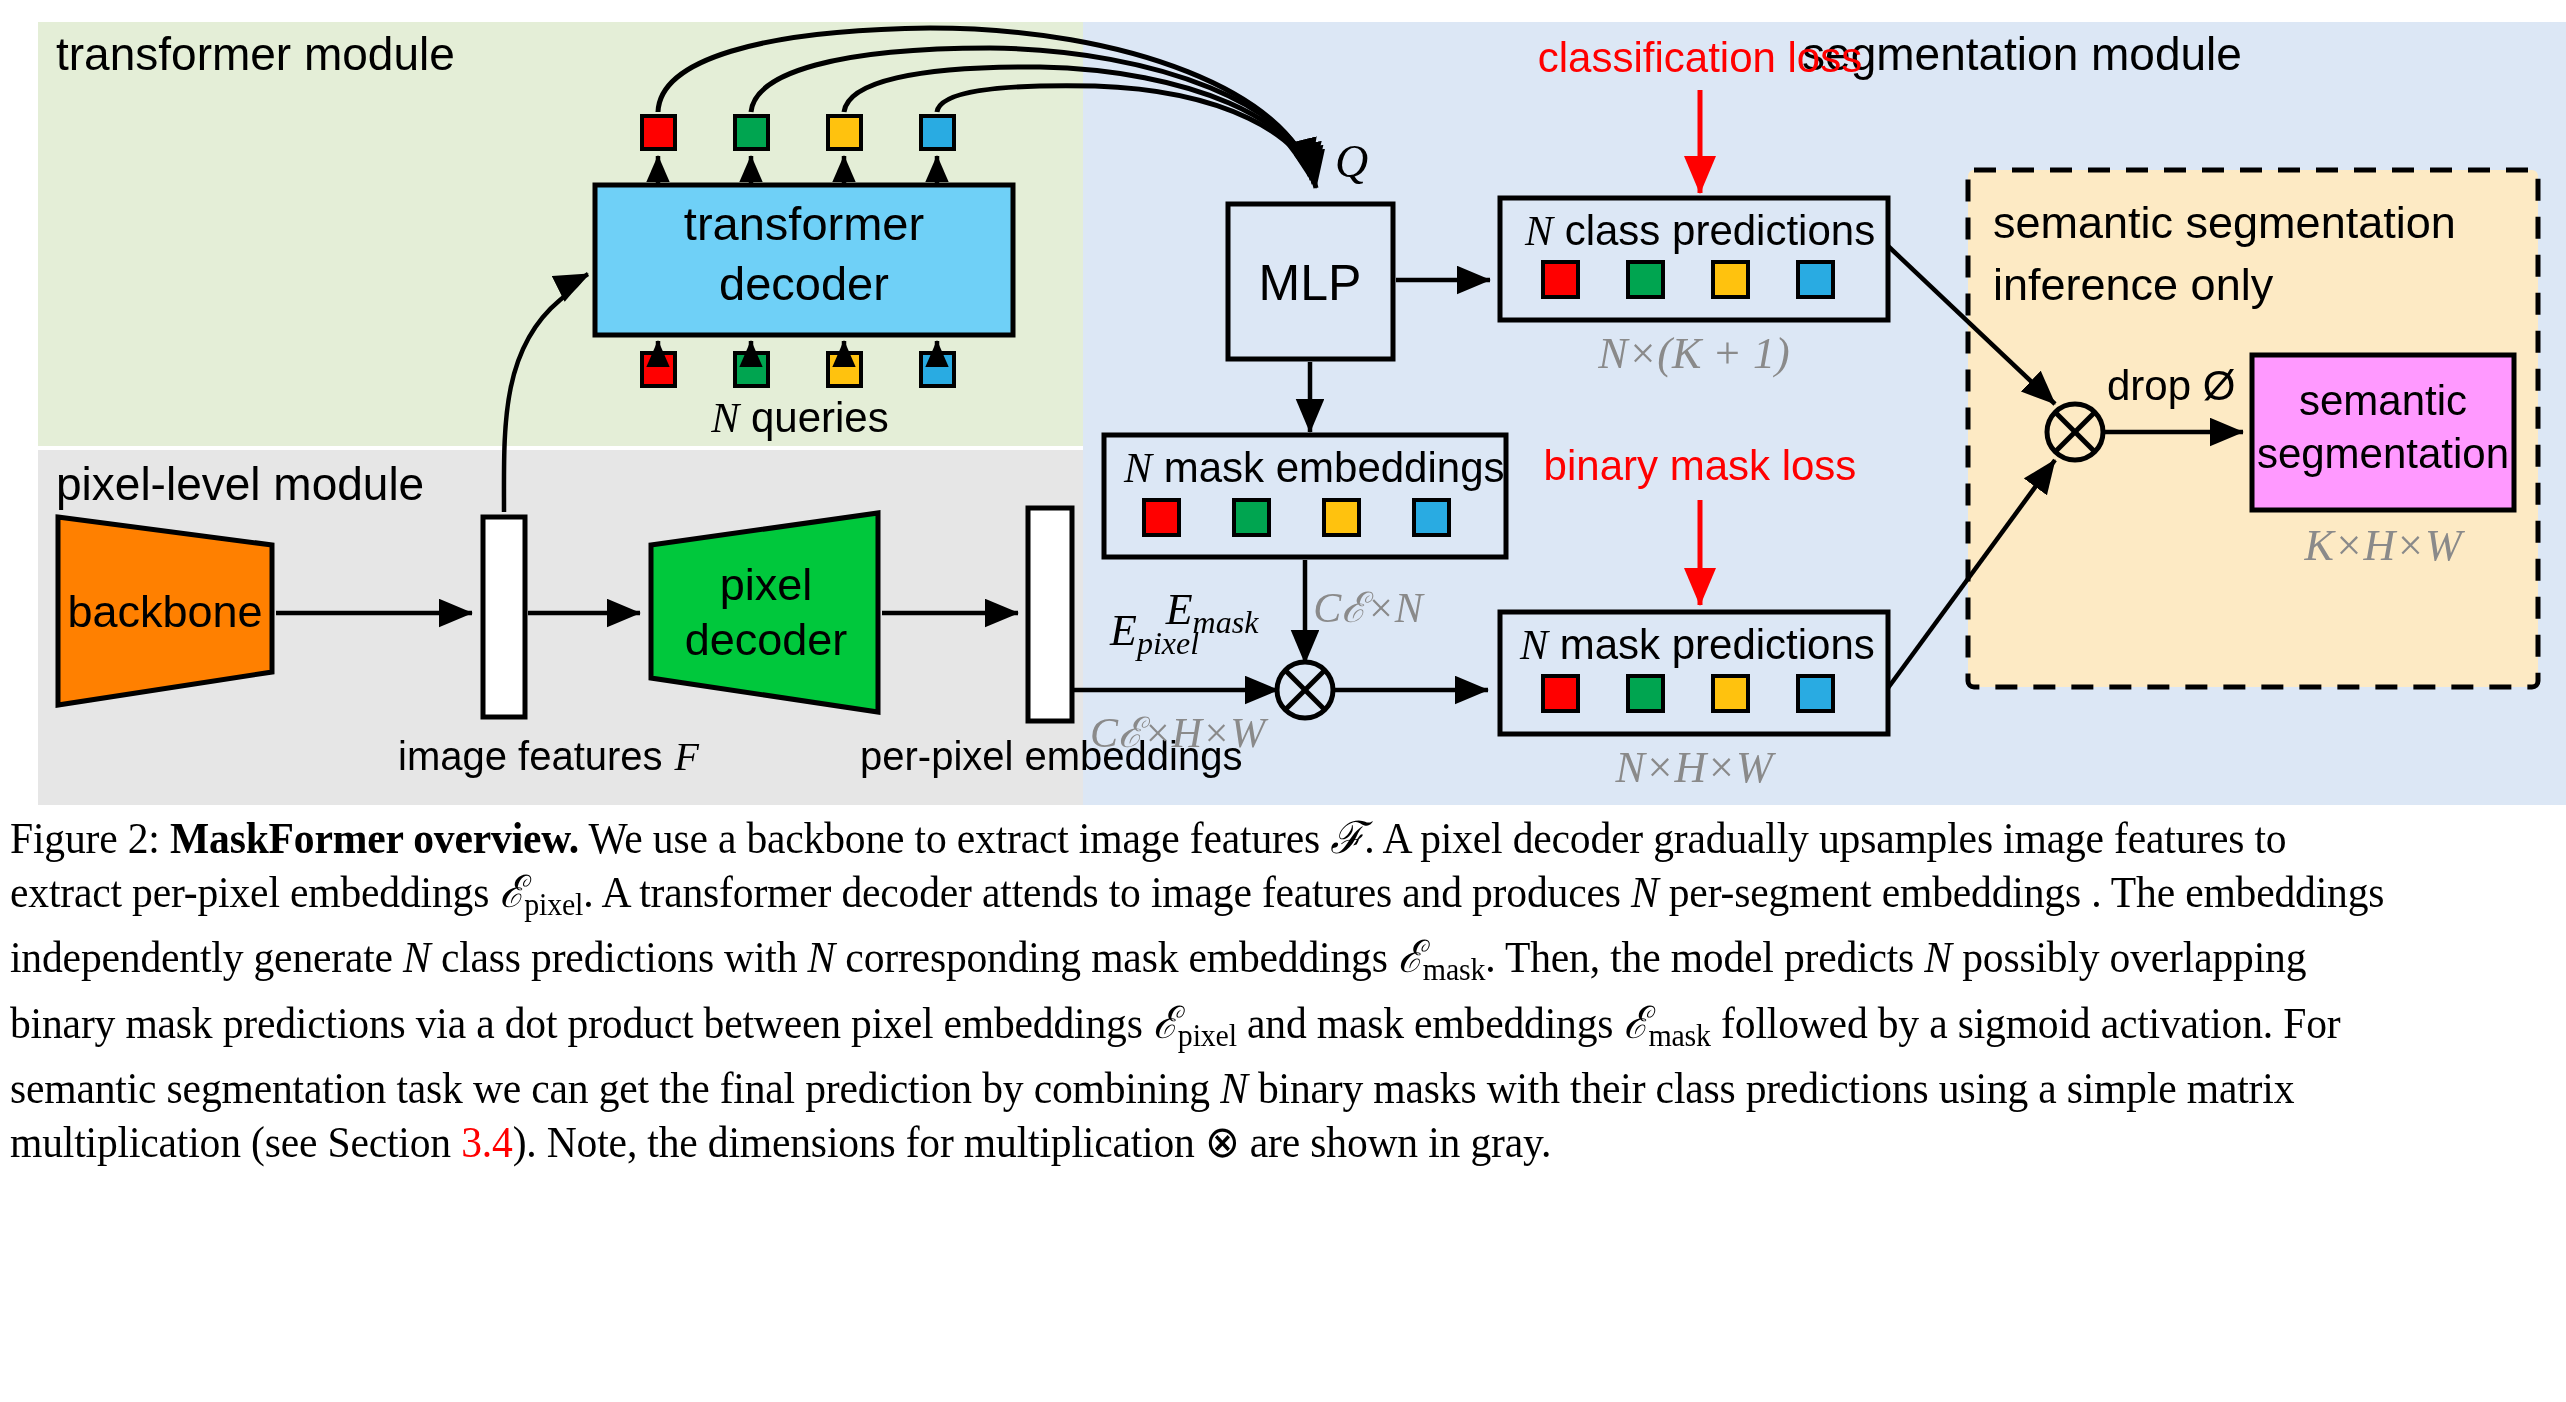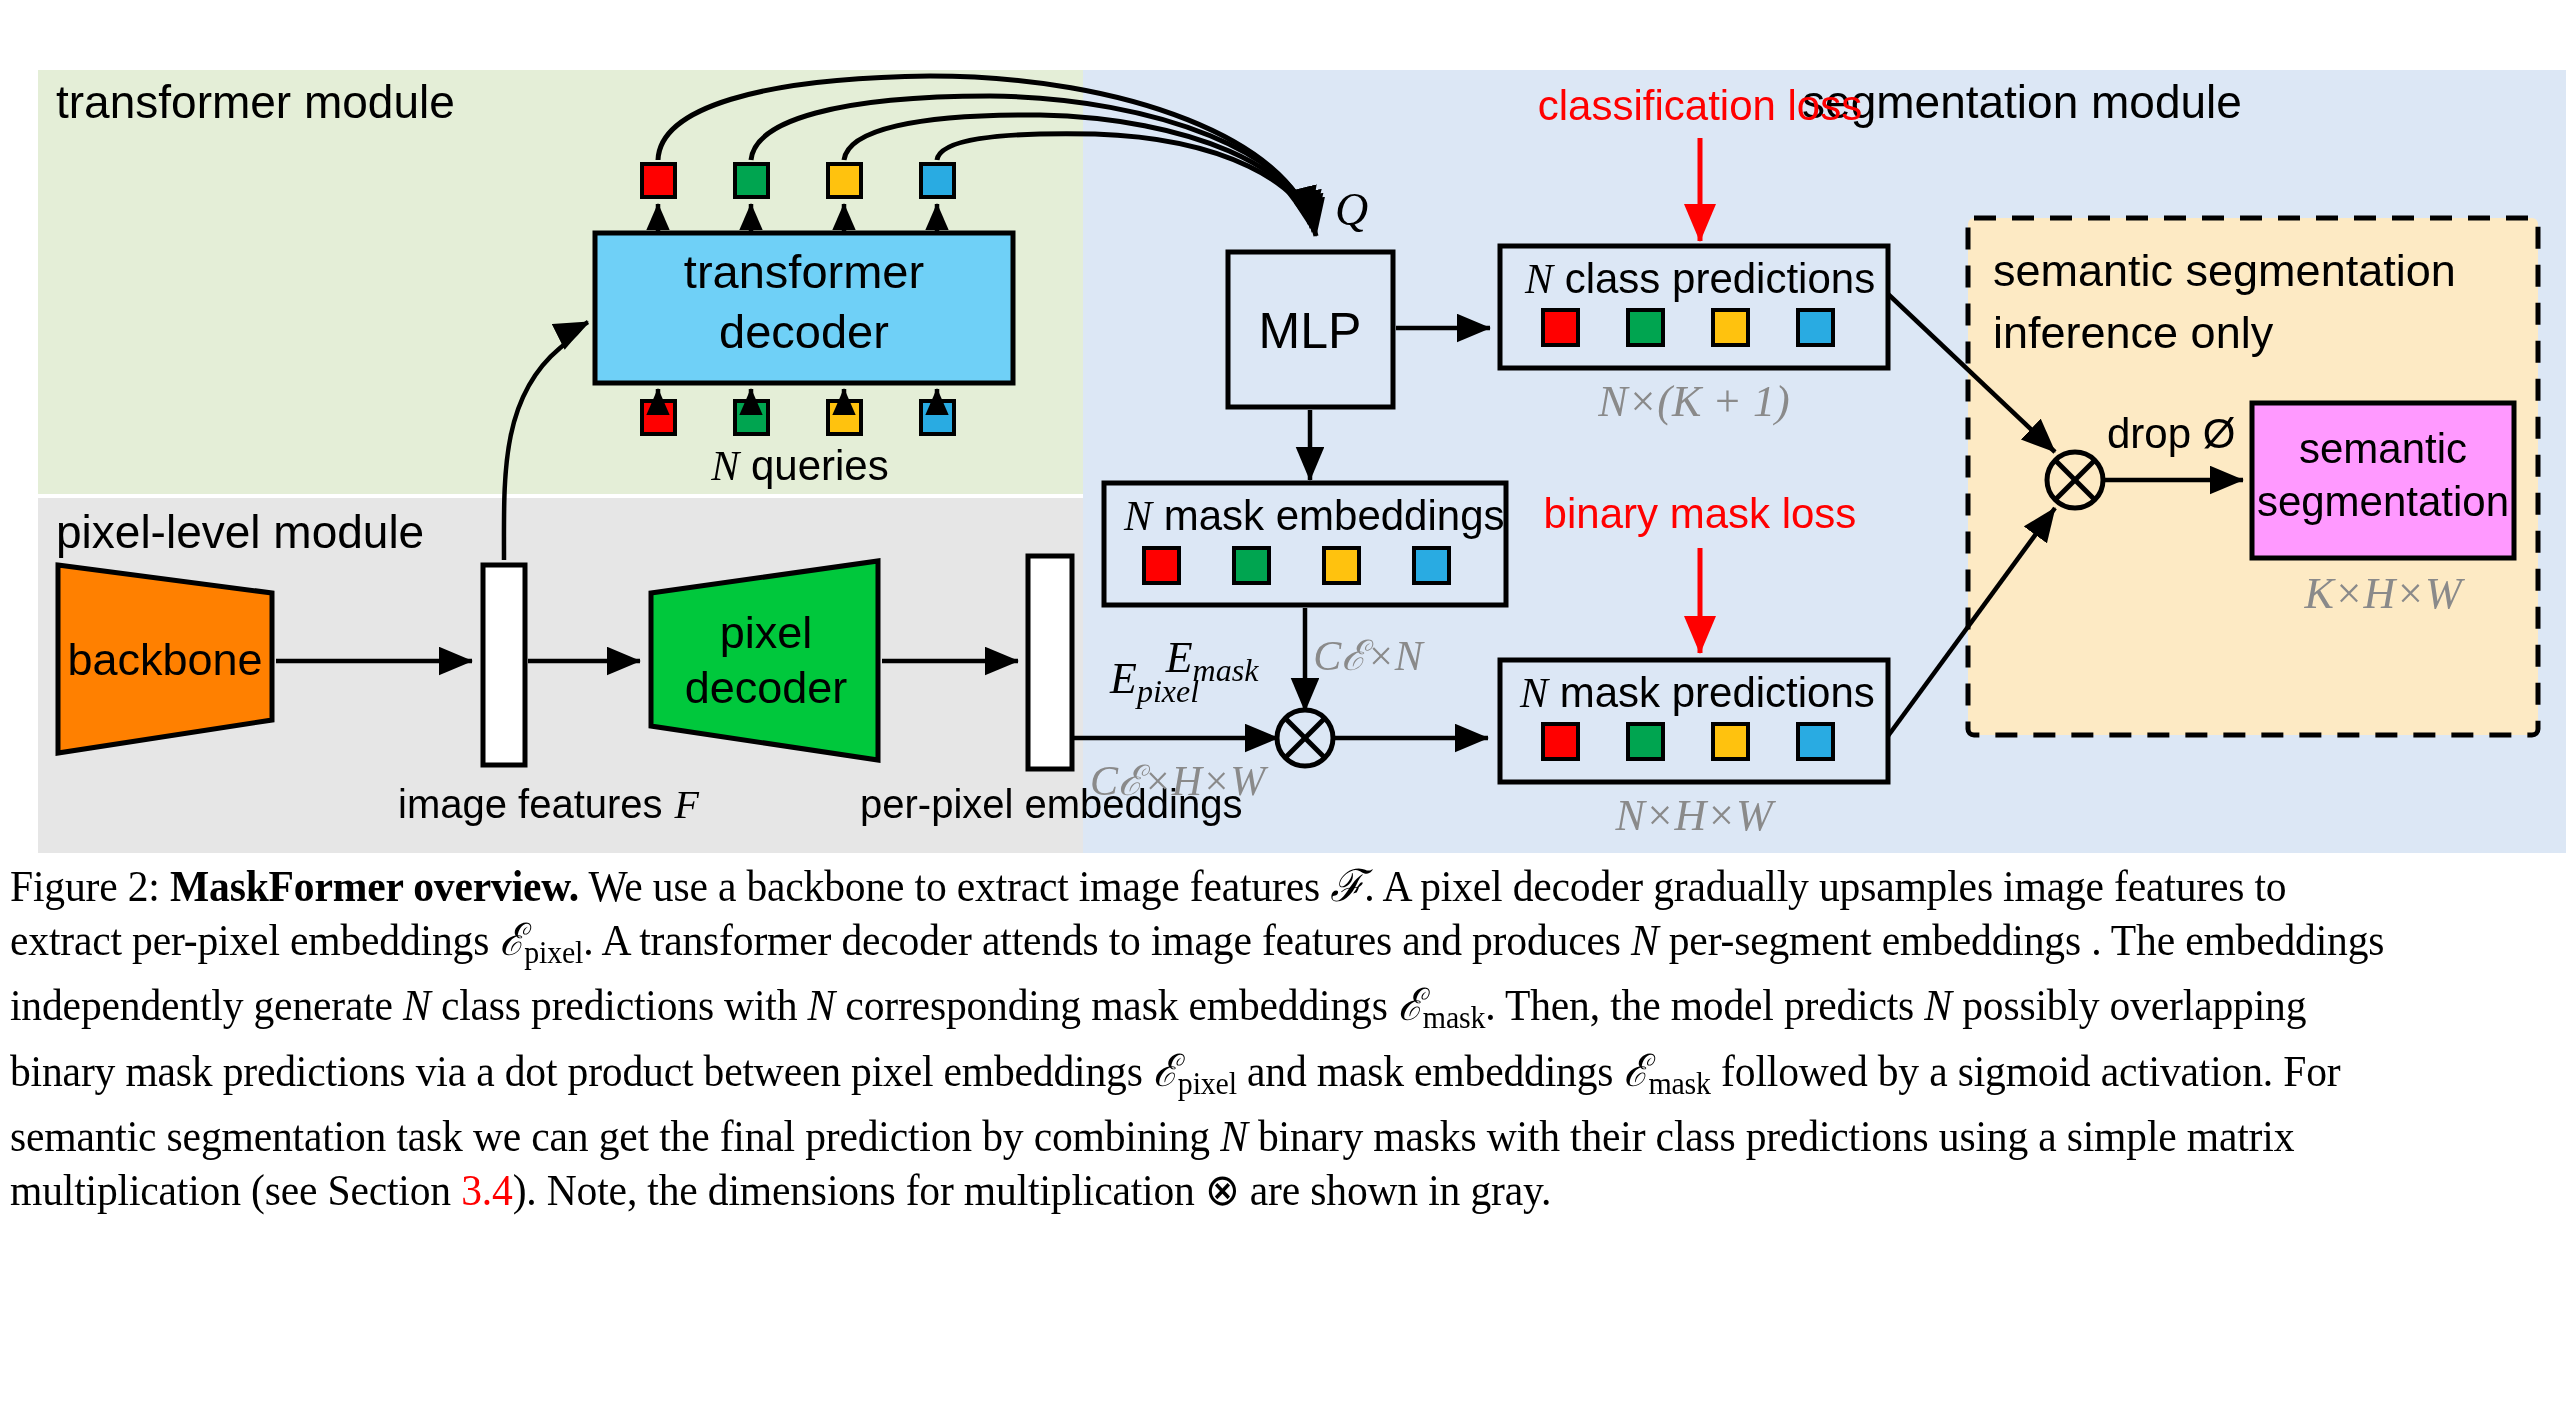--- a/index.html
+++ b/index.html
@@ -1,17 +1,17 @@
 <!DOCTYPE html>
 <html><head>
 <meta charset="utf-8">
 <style>
   html,body{margin:0;padding:0;background:#fff;}
   body{width:2566px;height:1402px;font-family:"Liberation Sans",sans-serif;overflow:hidden;}
-  #root{position:relative;width:2566px;height:1230px;margin-top:48px;}
+  #root{position:relative;width:2566px;height:1230px;}
   #diagram{position:absolute;left:0;top:0;width:2566px;height:810px;}
   .cap{position:absolute;left:10px;top:812px;width:2546px;
        font-family:"Liberation Serif",serif;font-size:44.5px;line-height:53.5px;
        color:#000;letter-spacing:-0.2px;transform:scaleX(0.935);transform-origin:left top;}
   .cap b{font-weight:bold;}
   .red{color:#ff0000;}
   .mi{font-family:"Liberation Serif",serif;font-style:italic;}
   .sub{font-size:0.72em;vertical-align:-0.25em;font-style:normal;}
 </style>
 </head>

